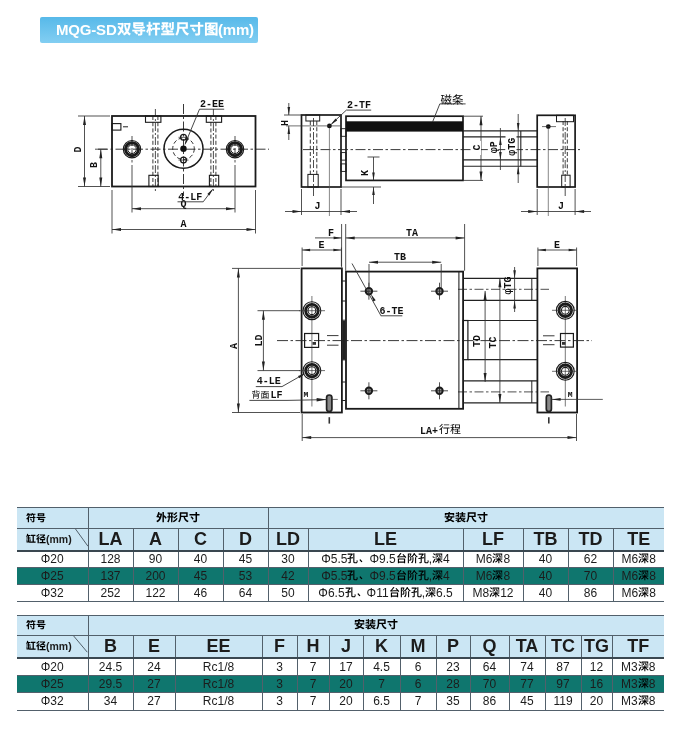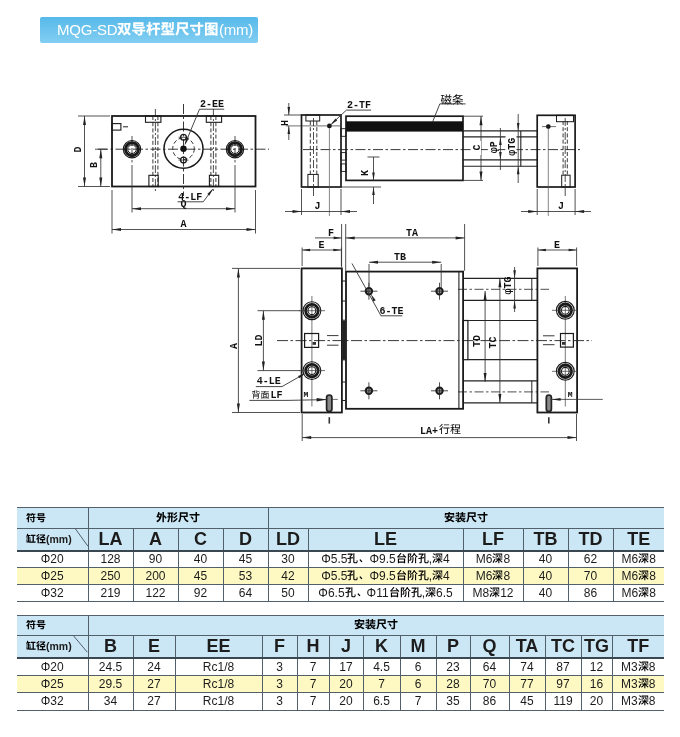--- a/index.html
+++ b/index.html
@@ -9,21 +9,21 @@
 tr.h1 td,tr.h2 td{background:#cbe6f4}
 table.t1 tr.h1{height:20.5px}
 table.t1 tr.h2{height:18px}
 table.t1 tr{height:17px}
 table.t1 tr.last{height:16.5px}
 table.t2 tr.h1{height:19.5px}
 table.t2 tr.h2{height:17px}
 table.t2 tr{height:17.5px}
 tr.h2 td{font-weight:bold;font-size:18px;border-bottom:2px solid #3a4750}
 tr.h1 td.c1,tr.h2 td.c1{text-align:left;padding-left:9px;font-size:12px}
-tr.g td{background:#fef9c3}
+tr.g td{background:#0f766e}
 td.le{font-size:12px}
 .mm{font-weight:bold;font-size:10.5px}
 .ck{display:inline-block}
 svg{overflow:visible}
 .ttl .ck{fill:#fff}
 </style></head>
 <body>
 <svg width="0" height="0" style="position:absolute">
     <defs>
 <path id="cb53cc" d="M851 67V188H490V67ZM832 67 853 63 936 85Q916 307 859 472Q802 636 708 749Q614 862 480 934Q472 916 457 895Q443 874 427 854Q411 834 397 822Q516 768 601 667Q687 566 740 422Q792 277 810 94V67ZM610 178Q633 324 675 451Q718 577 788 674Q858 771 963 827Q949 840 932 859Q915 878 899 899Q884 919 874 937Q759 867 685 759Q610 651 565 509Q520 367 492 197ZM380 67V188H54V67ZM359 67 381 63 464 85Q446 287 401 448Q357 609 285 731Q212 853 110 936Q100 919 85 900Q69 880 52 862Q34 844 19 833Q86 785 140 710Q193 635 234 538Q274 442 300 330Q326 218 337 96V67ZM139 259Q186 310 237 368Q287 426 335 486Q383 546 422 603Q461 660 485 708L378 798Q356 750 319 692Q282 634 237 572Q191 509 142 449Q92 388 45 335Z"></path>
@@ -55,21 +55,21 @@
 <path id="ct5bfc" d="M949 526V656H53V526ZM750 801Q750 853 734 880Q719 908 679 921Q640 934 586 937Q531 940 463 940Q458 912 444 876Q430 840 416 813Q445 814 478 815Q511 816 538 816Q566 816 575 816Q591 816 597 812Q603 807 603 796V478H750ZM273 615Q306 634 342 660Q377 686 408 712Q439 739 457 763L355 861Q339 837 310 809Q280 780 246 753Q212 725 179 704ZM264 297Q264 318 274 328Q283 338 310 342Q337 345 390 345Q403 345 427 345Q450 345 480 345Q510 345 543 345Q576 345 607 345Q638 345 664 345Q690 345 705 345Q743 345 764 342Q784 339 794 328Q803 317 808 296Q834 310 872 320Q911 330 941 335Q932 385 909 412Q886 439 841 448Q796 458 721 458Q708 458 682 458Q656 458 623 458Q590 458 555 458Q520 458 487 458Q454 458 429 458Q403 458 391 458Q286 458 226 444Q165 431 140 397Q115 363 115 300V85H264ZM689 177V132H115V11H828V298H160V177Z"></path>
 <path id="ct6746" d="M951 56V189H460V56ZM976 395V532H422V395ZM772 89V938H626V89ZM429 193V327H42V193ZM313 -9V939H177V-9ZM251 315Q239 376 223 441Q206 505 184 567Q162 628 136 682Q110 735 80 774Q71 744 51 705Q31 667 15 640Q41 608 65 565Q88 523 109 476Q129 428 145 380Q160 331 169 286ZM304 364Q315 374 335 398Q356 423 379 452Q402 480 422 505Q441 529 449 540L370 654Q359 630 343 599Q327 568 308 536Q289 504 272 476Q254 448 240 427Z"></path>
 <path id="ct578b" d="M544 24V147H85V24ZM567 237V361H50V237ZM951 777V908H46V777ZM853 592V719H146V592ZM484 71V543H352V71ZM570 528V876H424V528ZM729 49V390H600V49ZM916 425Q916 471 905 497Q895 524 864 540Q833 553 793 557Q753 561 701 561Q697 534 685 498Q673 463 659 437Q689 438 721 439Q752 439 762 438Q773 438 777 435Q781 432 781 422V5H916ZM287 255Q287 311 274 371Q261 430 224 482Q186 535 115 571Q106 558 89 539Q72 520 54 501Q36 483 23 473Q85 443 113 407Q141 371 149 331Q157 291 157 252V73H287Z"></path>
 <path id="ct5c3a" d="M625 417Q661 556 744 655Q828 754 976 797Q959 812 941 835Q922 859 906 884Q889 909 879 930Q767 890 692 823Q617 755 568 661Q518 566 486 445ZM886 17V460H240V322H737V155H240V17ZM304 326Q304 393 298 475Q292 557 275 643Q257 728 224 807Q191 885 137 945Q124 930 102 910Q80 890 56 871Q33 853 16 844Q64 791 92 725Q119 660 132 590Q145 520 149 452Q152 384 152 325V17H304Z"></path>
 <path id="ct5bf8" d="M959 186V327H42V186ZM736 761Q736 828 720 862Q704 896 664 914Q623 932 562 938Q501 943 421 943Q418 921 407 892Q396 863 383 835Q371 807 358 786Q398 788 437 789Q476 790 506 790Q536 790 549 790Q567 789 575 783Q583 776 583 759V-8H736ZM252 383Q285 417 319 458Q353 500 382 541Q411 582 427 617L295 699Q282 665 255 623Q228 580 195 536Q162 493 130 456Z"></path>
 <path id="ct56fe" d="M936 26V940H794V153H201V940H66V26ZM869 783V907H151V783ZM406 505Q449 513 496 525Q544 538 587 552Q630 566 662 580L604 666Q575 651 531 635Q487 620 440 606Q392 592 349 583ZM517 178Q488 221 448 264Q409 306 366 343Q323 379 282 406Q272 395 256 379Q239 363 221 348Q204 332 190 323Q251 290 309 240Q367 190 403 138ZM688 218 708 213 787 259Q747 320 686 371Q626 423 553 464Q480 505 400 535Q320 565 240 585Q234 568 223 546Q212 524 199 504Q187 483 175 470Q251 457 326 433Q402 410 469 379Q535 348 586 312Q638 275 666 235V218ZM396 295Q439 335 506 369Q574 403 656 428Q738 453 822 467Q803 486 780 517Q757 548 744 572Q657 553 574 519Q490 486 418 441Q346 395 293 341ZM705 218V320H347L419 218ZM325 621Q376 626 432 635Q487 644 542 656Q596 667 646 680Q695 693 735 706L673 805Q624 786 554 767Q484 749 408 734Q332 720 262 712Z"></path>
 <path id="cm3001" d="M317 847Q290 812 255 776Q221 739 186 705Q151 671 119 644Q119 644 128 637Q137 629 150 618Q163 606 175 595Q188 584 197 577Q206 569 206 569Q238 596 276 631Q313 667 347 704Q382 741 407 771Q407 771 398 778Q389 786 376 797Q363 809 349 820Q336 832 327 839Q317 847 317 847Z"></path>
 </defs>
   </svg>
 
-<div class="ttl" style="position:absolute;left:40px;top:17px;width:206px;height:26px;padding-left:12px;background:linear-gradient(#57b9e9,#82cef2);border-radius:2px;color:#fff;font-weight:normal;font-size:15px;letter-spacing:-0.2px;text-align:center;line-height:26px;">MQG-SD<svg class="ck" style="width:101.5px;height:14.5px;vertical-align:-1.2px;fill:#fff;" viewBox="0 0 7000 1000">
+<div class="ttl" style="position:absolute;left:40px;top:17px;width:206px;height:26px;padding-left:12px;background:linear-gradient(#57b9e9,#82cef2);border-radius:2px;color:#fff;font-weight:bold;font-size:15px;letter-spacing:-0.2px;text-align:center;line-height:26px;">MQG-SD<svg class="ck" style="width:101.5px;height:14.5px;vertical-align:-1.2px;fill:#fff;" viewBox="0 0 7000 1000">
       <use href="#ct53cc" transform="translate(0,0)"></use>
       <use href="#ct5bfc" transform="translate(1000,0)"></use>
       <use href="#ct6746" transform="translate(2000,0)"></use>
       <use href="#ct578b" transform="translate(3000,0)"></use>
       <use href="#ct5c3a" transform="translate(4000,0)"></use>
       <use href="#ct5bf8" transform="translate(5000,0)"></use>
       <use href="#ct56fe" transform="translate(6000,0)"></use>
     </svg>(mm)</div>
 
 <svg width="680" height="470" viewBox="0 0 680 470" style="position:absolute;left:0;top:0">
@@ -523,21 +523,21 @@
           </svg>8</td>
         <td>40</td>
         <td>62</td>
         <td>M6<svg class="ck" style="width:11px;height:11px;vertical-align:-1px;" viewBox="0 0 1000 1000">
             <use href="#cm6df1" transform="translate(0,0)"></use>
           </svg>8</td>
       </tr>
 
 <tr class="g">
         <td>Φ25</td>
-        <td>250</td>
+        <td>137</td>
         <td>200</td>
         <td>45</td>
         <td>53</td>
         <td>42</td>
         <td class="le">Φ5.5<svg class="ck" style="width:11px;height:11px;vertical-align:-1px;" viewBox="0 0 1000 1000">
             <use href="#cm5b54" transform="translate(0,0)"></use>
           </svg><svg class="ck" style="width:11px;height:11px;vertical-align:-1px;" viewBox="0 0 1000 1000">
             <use href="#cm3001" transform="translate(0,0)"></use>
           </svg>Φ9.5<svg class="ck" style="width:33px;height:11px;vertical-align:-1px;" viewBox="0 0 3000 1000">
             <use href="#cm53f0" transform="translate(0,0)"></use>
@@ -551,23 +551,23 @@
           </svg>8</td>
         <td>40</td>
         <td>70</td>
         <td>M6<svg class="ck" style="width:11px;height:11px;vertical-align:-1px;" viewBox="0 0 1000 1000">
             <use href="#cm6df1" transform="translate(0,0)"></use>
           </svg>8</td>
       </tr>
 
 <tr class="last">
         <td>Φ32</td>
-        <td>219</td>
+        <td>252</td>
         <td>122</td>
-        <td>92</td>
+        <td>46</td>
         <td>64</td>
         <td>50</td>
         <td class="le">Φ6.5<svg class="ck" style="width:11px;height:11px;vertical-align:-1px;" viewBox="0 0 1000 1000">
             <use href="#cm5b54" transform="translate(0,0)"></use>
           </svg><svg class="ck" style="width:11px;height:11px;vertical-align:-1px;" viewBox="0 0 1000 1000">
             <use href="#cm3001" transform="translate(0,0)"></use>
           </svg>Φ11<svg class="ck" style="width:33px;height:11px;vertical-align:-1px;" viewBox="0 0 3000 1000">
             <use href="#cm53f0" transform="translate(0,0)"></use>
             <use href="#cm9636" transform="translate(1000,0)"></use>
             <use href="#cm5b54" transform="translate(2000,0)"></use>

